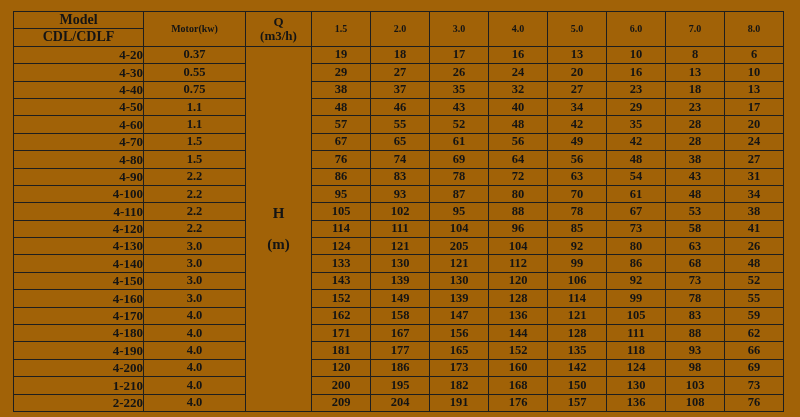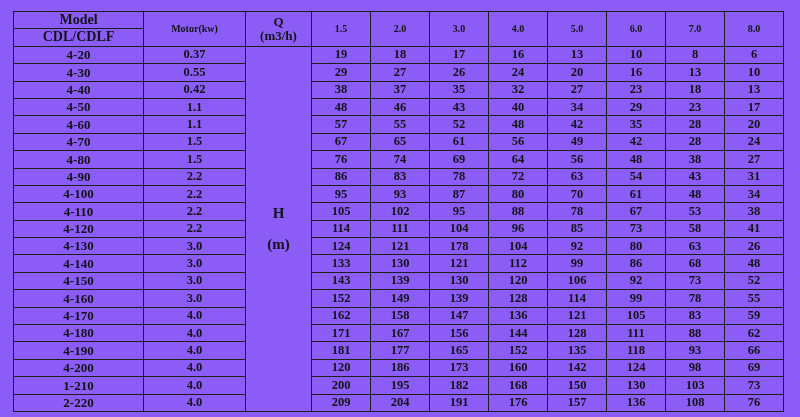--- a/index.html
+++ b/index.html
@@ -5,21 +5,21 @@
   * { box-sizing: border-box; }
   html, body { margin: 0; padding: 0; }
   body {
     width: 800px; height: 417px;
     background: #ffffff;
     font-family: "Liberation Serif", "DejaVu Serif", serif;
   }
   .page {
     position: relative;
     width: 800px; height: 417px;
-    background: #8b5cf6;
+    background: #a16207;
     overflow: hidden;
   }
   table.spec {
     position: absolute;
     left: 13px; top: 11px;
     width: 770px;
     border-collapse: collapse;
     table-layout: fixed;
   }
   col.c-model { width: 130px; }
@@ -37,21 +37,21 @@
     height: 17.4px;
     line-height: 1.05;
     overflow: hidden;
     white-space: nowrap;
   }
   thead th { font-size: 10px; }
   th.model-h, th.series-h { font-size: 14px; }
   th.q-h { font-size: 13px; }
   th.q-h .q-line { line-height: 14px; }
   tbody td { font-size: 12.5px; }
-  tbody td.model-cell { font-size: 13px; }
+  tbody td.model-cell { font-size: 13px; text-align: right; }
   td.h-cell { font-size: 15px; vertical-align: middle; }
   td.h-cell .h-line { line-height: 16px; }
   td.h-cell .h-unit { margin-top: 15px; }
 </style>
 </head>
 <body>
 
 <div class="page">
   <table class="spec">
     <colgroup id="colgroup">
@@ -113,21 +113,21 @@
           <td class="value-cell">27</td>
           <td class="value-cell">26</td>
           <td class="value-cell">24</td>
           <td class="value-cell">20</td>
           <td class="value-cell">16</td>
           <td class="value-cell">13</td>
           <td class="value-cell">10</td>
         </tr>
         <tr>
           <td class="model-cell">4-40</td>
-          <td class="motor-cell">0.42</td>
+          <td class="motor-cell">0.75</td>
           <td class="value-cell">38</td>
           <td class="value-cell">37</td>
           <td class="value-cell">35</td>
           <td class="value-cell">32</td>
           <td class="value-cell">27</td>
           <td class="value-cell">23</td>
           <td class="value-cell">18</td>
           <td class="value-cell">13</td>
         </tr>
         <tr>
@@ -224,21 +224,21 @@
           <td class="value-cell">85</td>
           <td class="value-cell">73</td>
           <td class="value-cell">58</td>
           <td class="value-cell">41</td>
         </tr>
         <tr>
           <td class="model-cell">4-130</td>
           <td class="motor-cell">3.0</td>
           <td class="value-cell">124</td>
           <td class="value-cell">121</td>
-          <td class="value-cell">178</td>
+          <td class="value-cell">205</td>
           <td class="value-cell">104</td>
           <td class="value-cell">92</td>
           <td class="value-cell">80</td>
           <td class="value-cell">63</td>
           <td class="value-cell">26</td>
         </tr>
         <tr>
           <td class="model-cell">4-140</td>
           <td class="motor-cell">3.0</td>
           <td class="value-cell">133</td>

